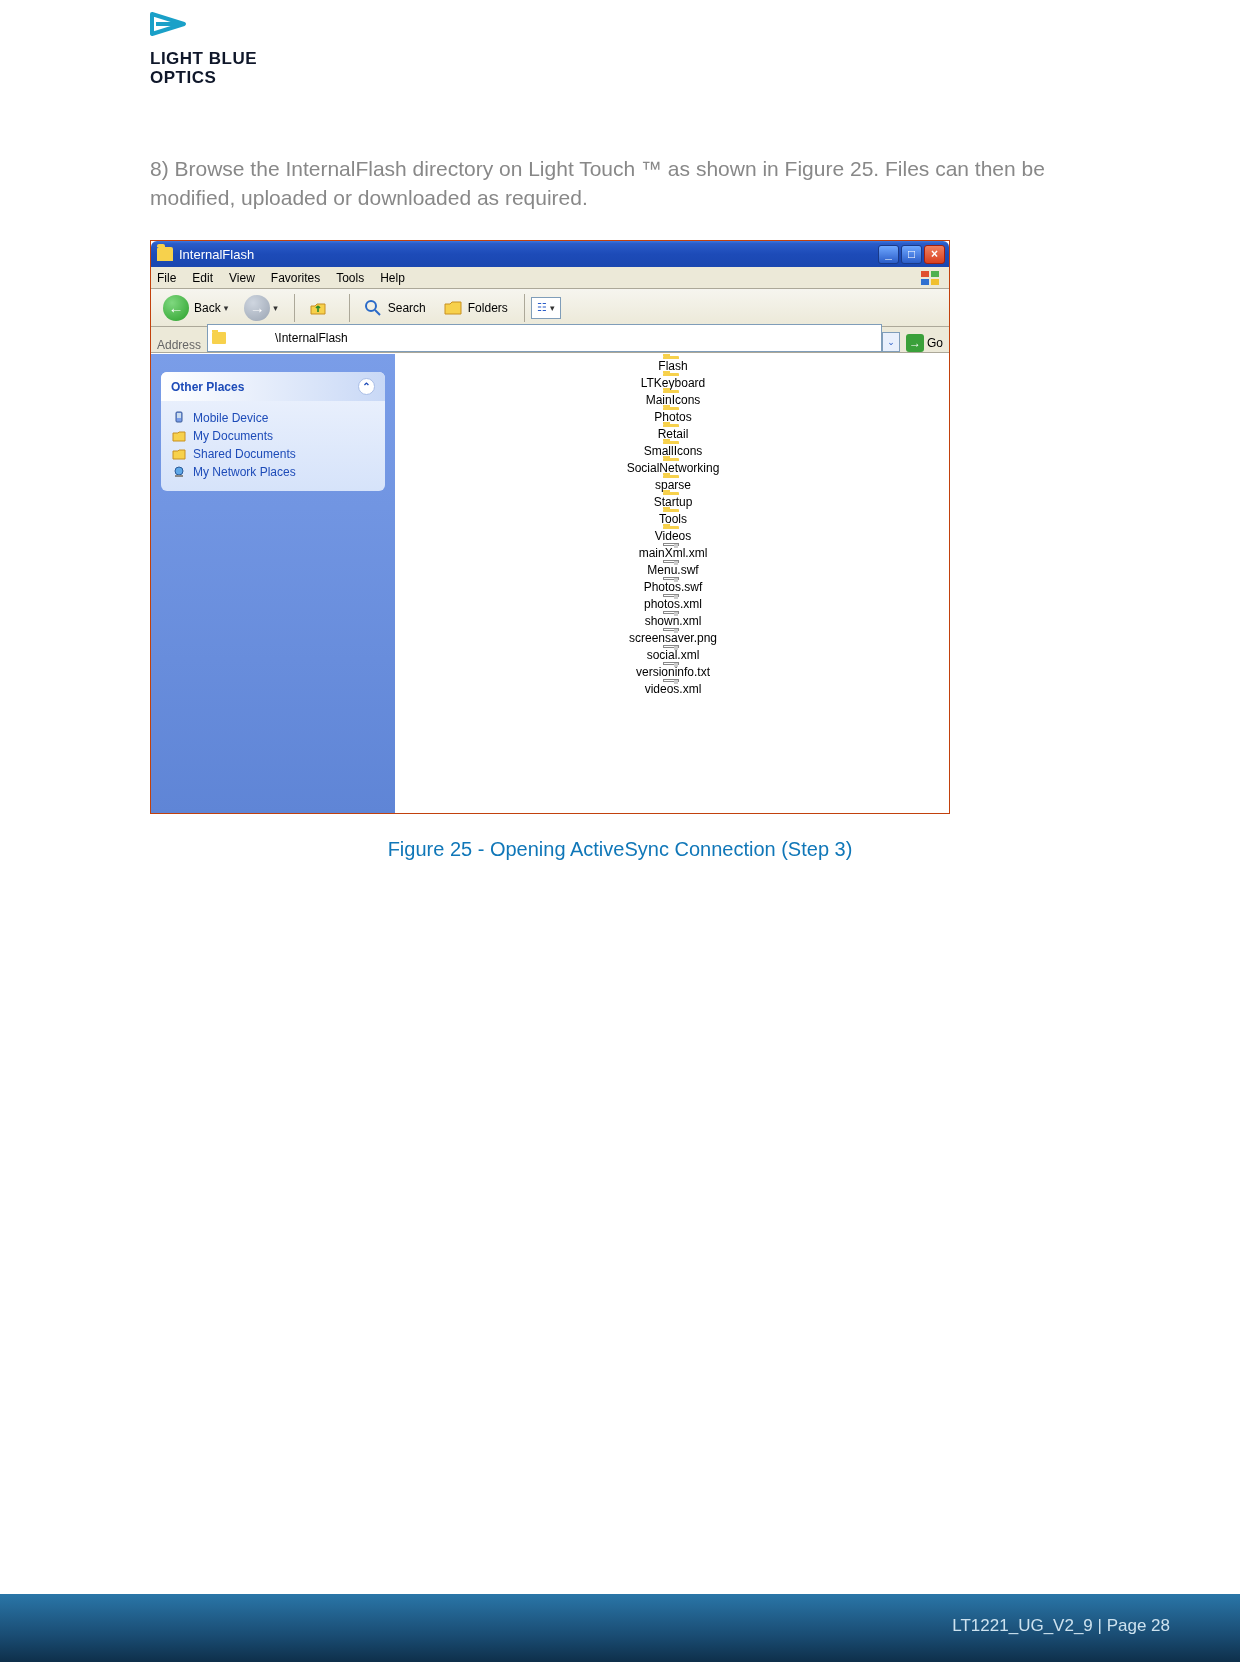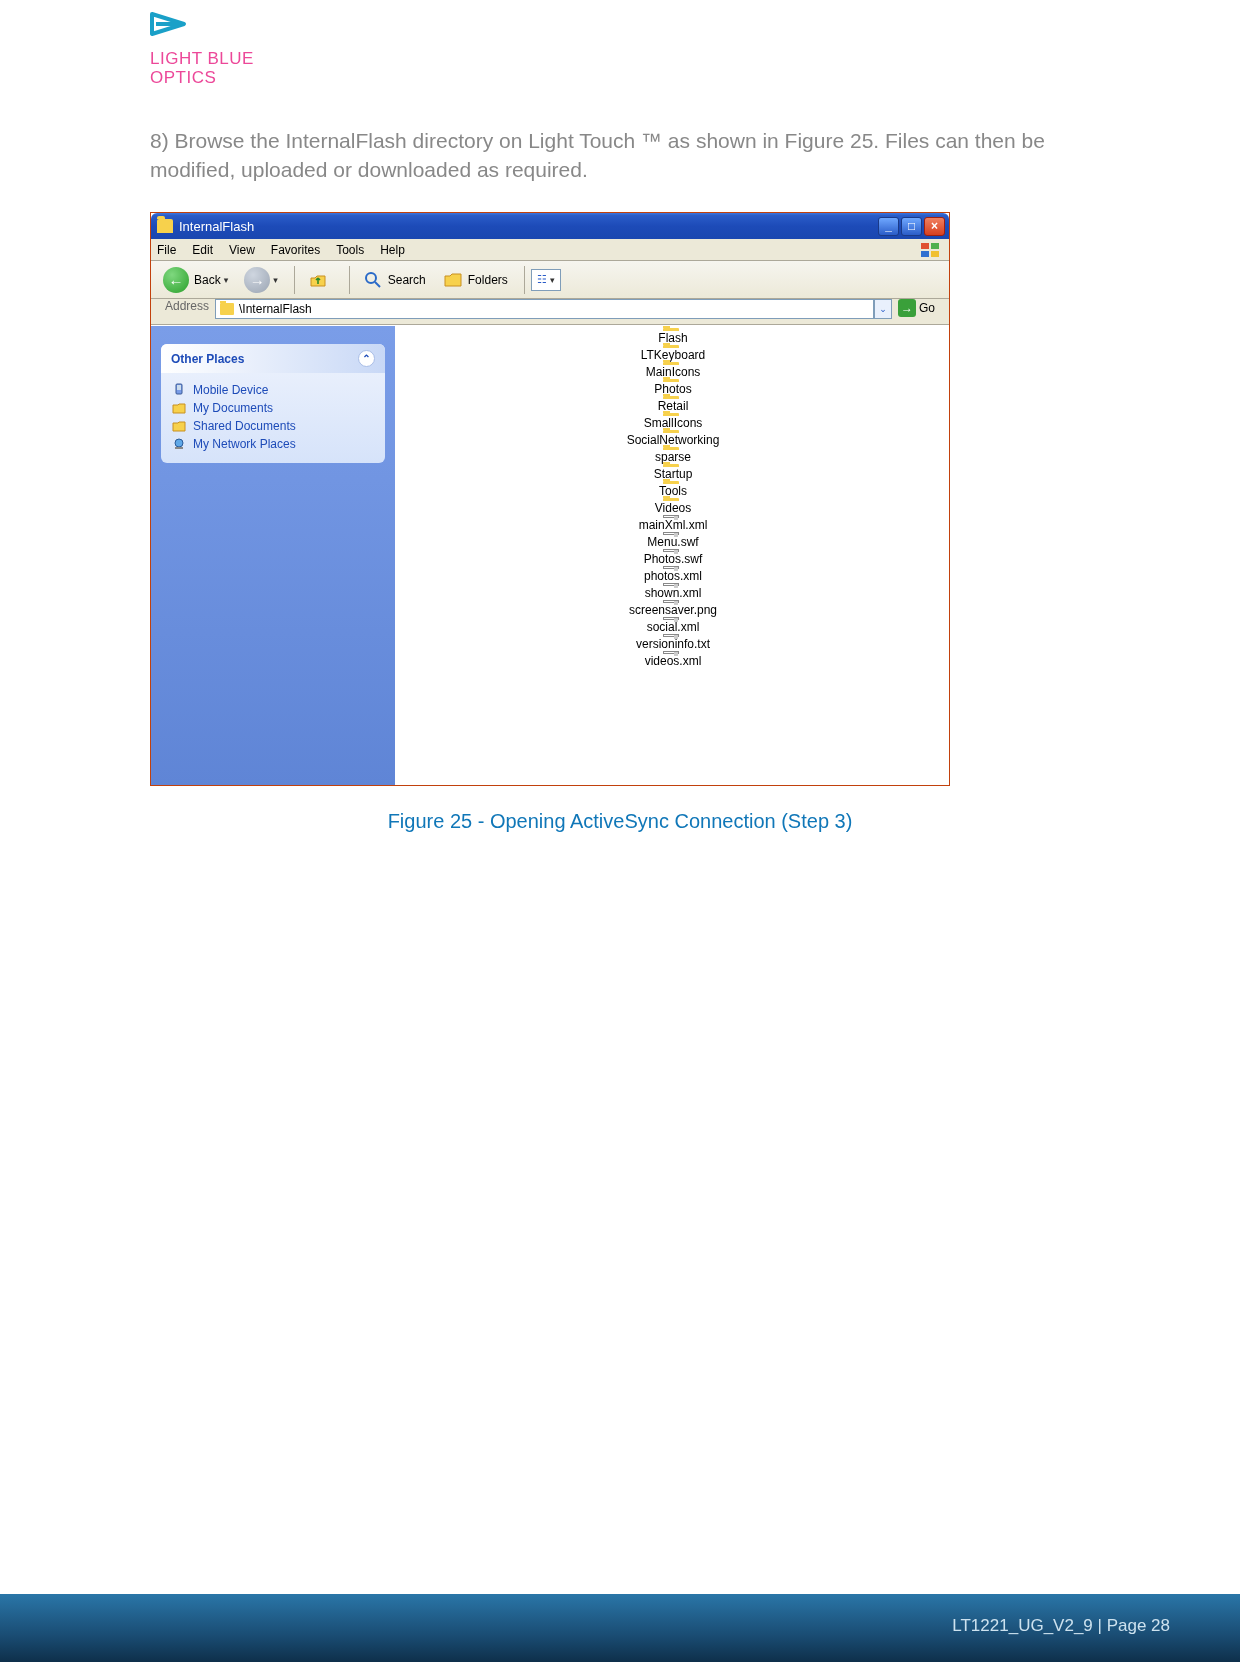--- a/index.html
+++ b/index.html
@@ -19,29 +19,30 @@
     padding-bottom: 40px;
   }
   .logo-arrow {
     width: 40px;
     height: 32px;
     margin-bottom: 4px;
   }
   .logo-text {
     font-size: 17px;
     letter-spacing: 0.5px;
-    color: #ec4899;
-    font-weight: 400;
+    color: #0f172a;
+    font-weight: 700;
     line-height: 1.1;
   }
   .body-text {
     font-size: 21px;
     color: #888;
     line-height: 1.35;
     margin-bottom: 28px;
+    margin-top: 28px;
   }
   .figure-container {
     border: 1px solid #c2410c;
     width: 800px;
     margin: 0 0 24px 0;
     background: #fff;
   }
   
   .xp-titlebar {
     height: 26px;
@@ -113,29 +114,29 @@
   .tb-sep { width:1px; height:28px; background:#aca899; margin:0 6px;}
   .tb-dd { font-size:9px; color:#333; margin-left:3px;}
   .tb-ic { width:22px;height:22px;display:inline-flex;align-items:center;justify-content:center;margin-right:4px;}
   .tb-views {
     width:30px;height:22px;border:1px solid #7f9db9;background:#fff;
     display:flex;align-items:center;justify-content:center;font-size:11px;color:#2a5cc8;
   }
   .xp-addressbar {
     height: 26px;
     background: #ece9d8;
-    display: flex; align-items: flex-start;
-    padding: 0 14px;
+    display: flex; align-items: flex-end;
+    padding: 0 6px;
     font-size: 12px;
     border-bottom: 1px solid #aca899;
   }
   .addr-label { color:#666; margin-right:6px;}
   .addr-field {
-    flex:1; height:20px; background:#fff; border:1px solid #7f9db9;
-    display:flex;align-items:center;padding:0 4px;
+    flex:1; height:28px; background:#fff; border:1px solid #7f9db9;
+    display:flex;align-items:center;padding:0 4px;gap:44px;
   }
   .addr-field .fld-ic {
     width:14px;height:12px;background:#f7d14c;border-radius:1px;margin-right:5px;position:relative;
   }
   .addr-field .fld-ic:before{content:"";position:absolute;top:-2px;left:0;width:6px;height:2px;background:#f7d14c;}
   .addr-dd {
     width:18px;height:20px;border:1px solid #7f9db9;background:#e9f0fc;
     display:flex;align-items:center;justify-content:center;font-size:9px;color:#2a5cc8;margin-left:0;
   }
   .go-btn {

